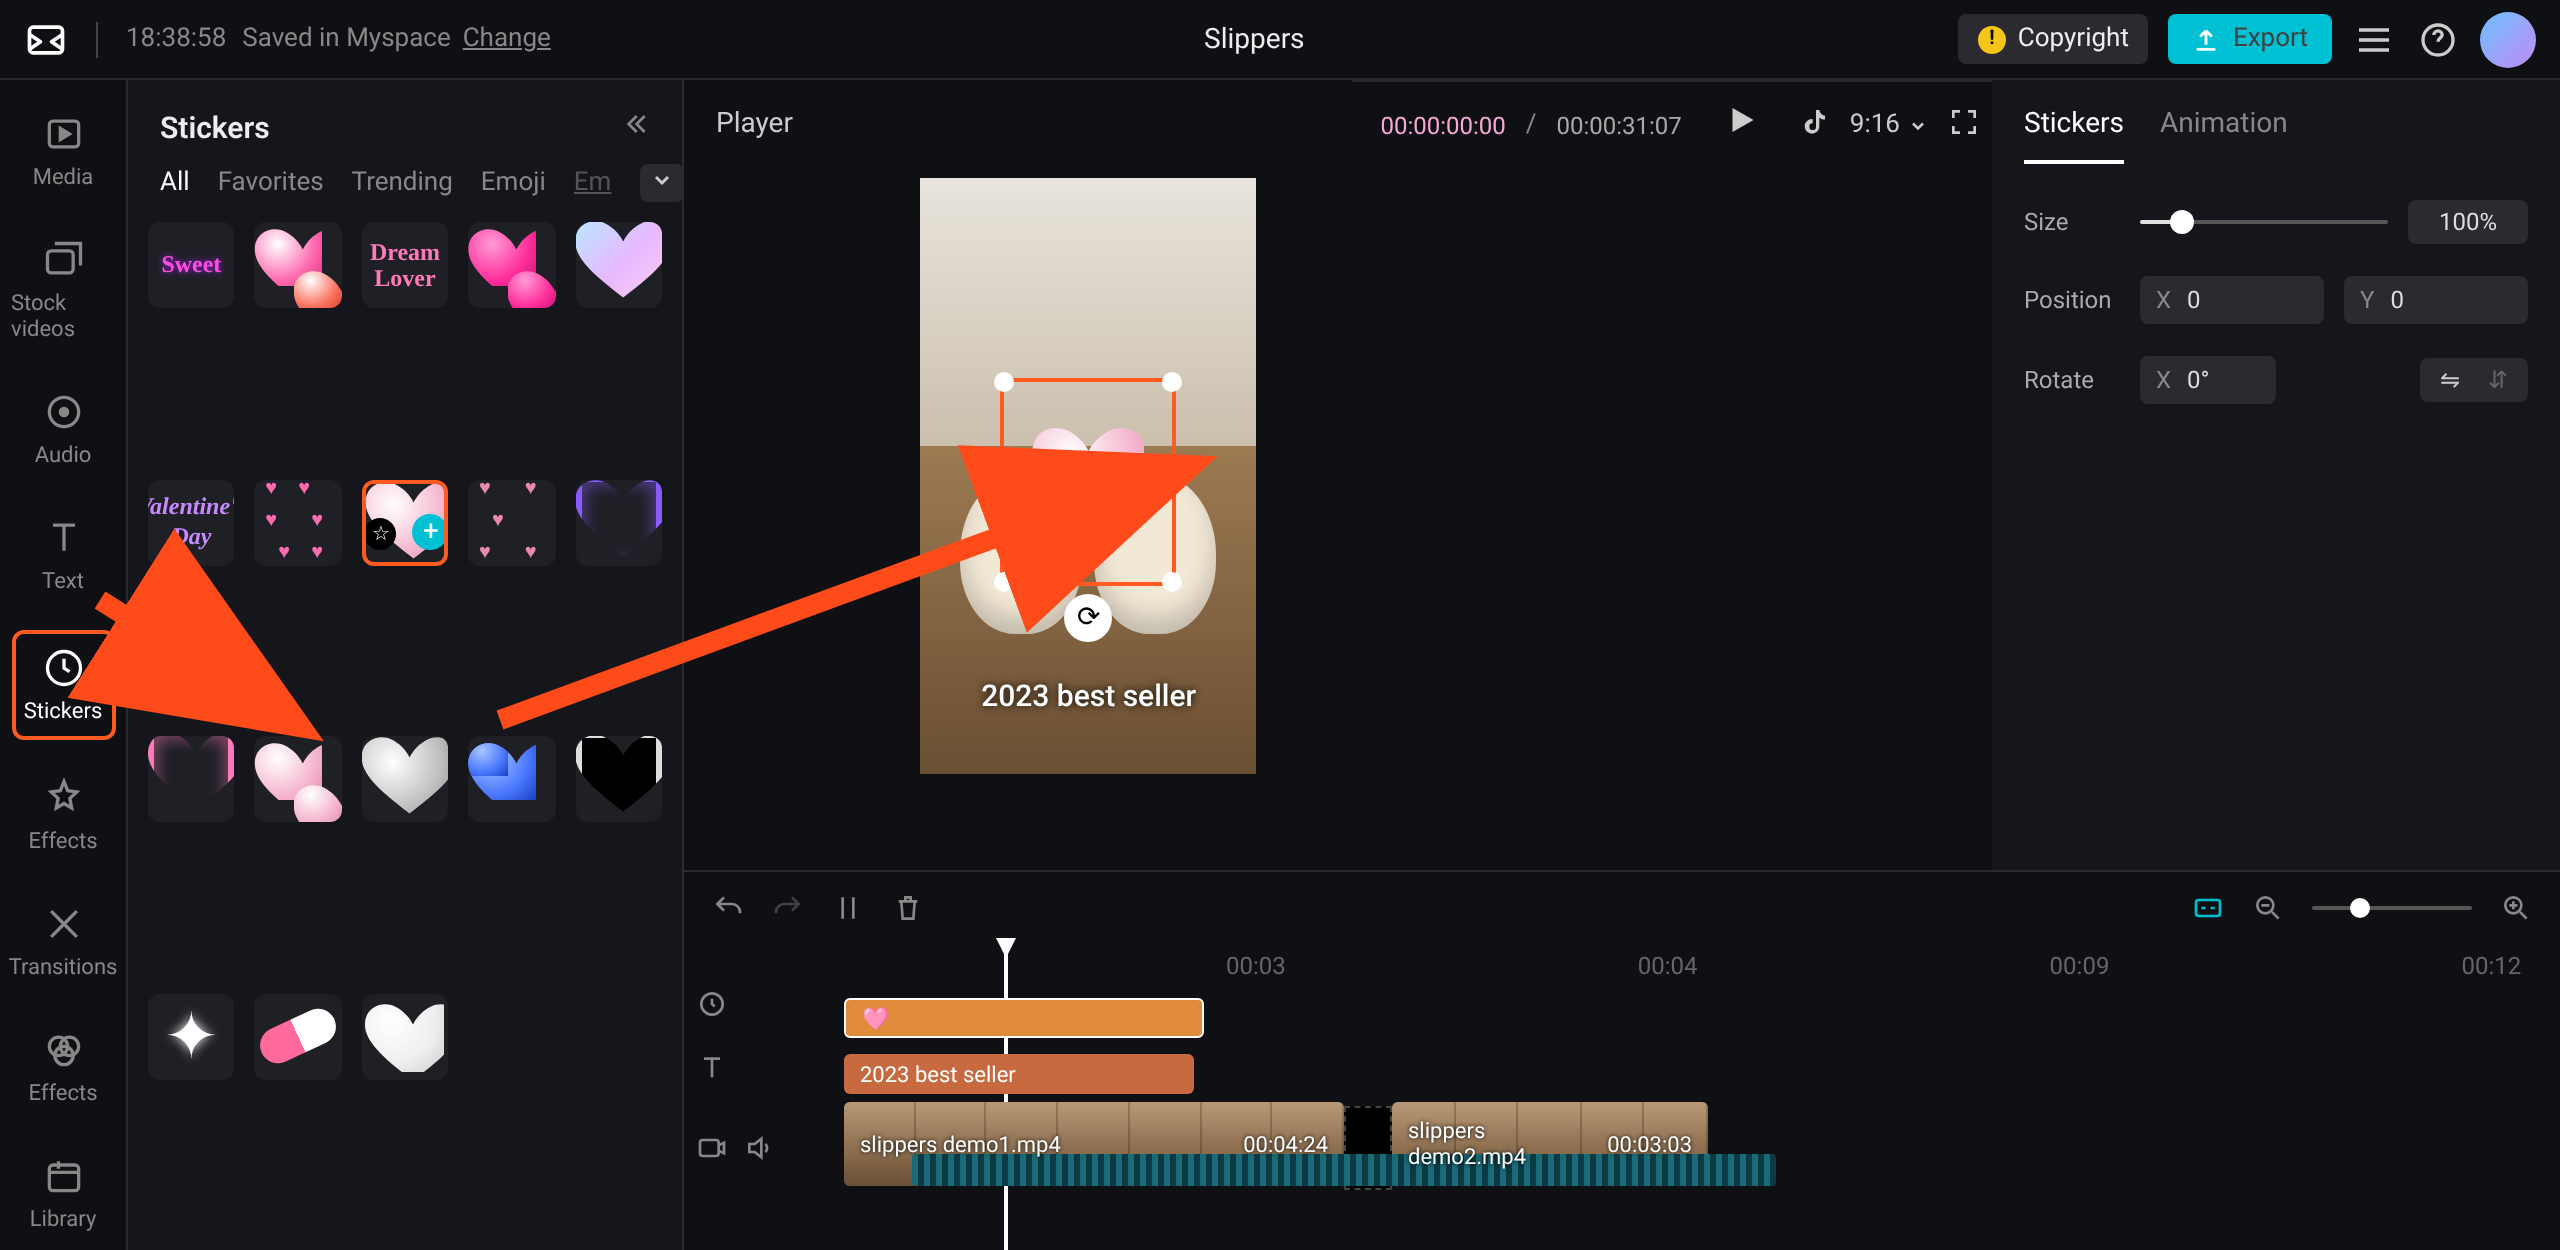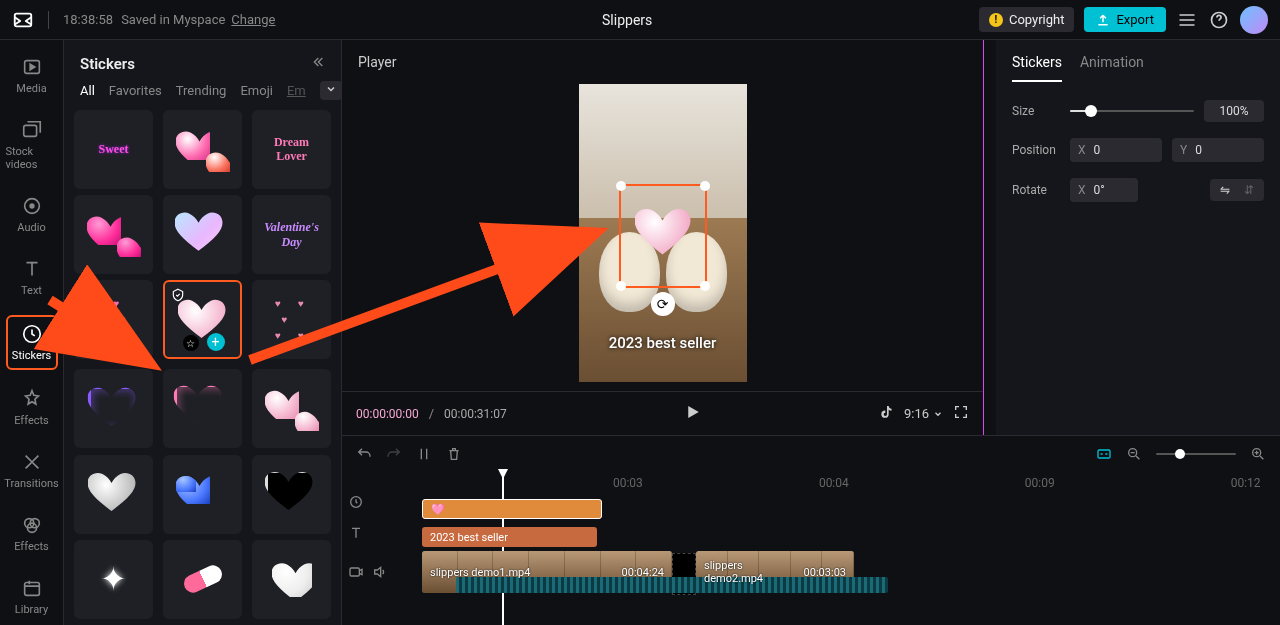--- a/index.html
+++ b/index.html
@@ -31,21 +31,21 @@
   .saved-in { color:#888; margin-right:6px; }
   .change-link { color:#888; text-decoration:underline; cursor:pointer; }
   .project-title { flex:1; text-align:center; color:#eee; font-size:14px; }
   .top-actions { display:flex; align-items:center; gap:10px; }
   .btn-copyright {
     background:#2a2a30; padding:5px 10px; border-radius:4px;
     display:flex; align-items:center; gap:6px; color:#eee; cursor:pointer;
   }
   .warn-dot { width:14px; height:14px; border-radius:50%; background:#f5c518; color:#000; font-size:10px; display:flex; align-items:center; justify-content:center; font-weight:bold;}
   .btn-export {
-    background:#00c1d4; color:#000000; padding:5px 12px; border-radius:4px;
+    background:#00c1d4; color:#404040; padding:5px 12px; border-radius:4px;
     display:flex; align-items:center; gap:6px; cursor:pointer;
   }
   .icon-btn-top { width:22px; height:22px; color:#ccc; cursor:pointer; display:flex; align-items:center; justify-content:center; }
   .avatar { width:28px; height:28px; border-radius:50%; background:linear-gradient(135deg,#6ec1ff,#c08af5); }
   
   .leftrail {
     position:absolute; top:40px; left:0; width:64px; bottom:0;
     background:#0f1014; border-right:1px solid #2a2a30;
     display:flex; flex-direction:column; align-items:center; padding-top:10px; gap:12px;
   }
@@ -62,38 +62,38 @@
   .panel-header { display:flex; align-items:center; justify-content:space-between; padding:14px 16px 8px; }
   .panel-title { font-size:15px; font-weight:600; color:#eee; }
   .collapse-btn { color:#888; cursor:pointer; }
   .tabs-row { display:flex; align-items:center; gap:14px; padding:0 16px 10px; color:#888; font-size:13px; }
   .tabs-row span { cursor:pointer; }
   .tabs-row .sel { color:#fff; }
   .tabs-more { margin-left:auto; background:#2a2a30; padding:2px 5px; border-radius:4px; color:#ccc; font-size:12px; cursor:pointer; }
   .tabs-cut { color:#555;text-decoration:underline; }
   .sticker-grid {
     flex:1; overflow-y:auto; padding:0 10px 10px;
-    display:grid; grid-template-columns:repeat(3, 1fr); gap:10px;
+    display:grid; grid-template-columns:repeat(5, 1fr); gap:10px;
   }
   .sticker-grid::-webkit-scrollbar { width:6px; }
   .sticker-grid::-webkit-scrollbar-thumb { background:#3a3a42; border-radius:3px; }
   .sticker-cell {
     aspect-ratio:1/1; background:#1f2026; border-radius:6px;
     display:flex; align-items:center; justify-content:center; position:relative; cursor:pointer;
     overflow:hidden;
   }
   .sticker-cell.selected { border:2px solid #ff5a1f; }
   .cell-badge { position:absolute; top:6px; left:6px; color:#fff; }
   .cell-star { position:absolute; bottom:6px; left:50%; transform:translateX(-20px); width:16px; height:16px; border-radius:50%; background:#000; display:flex; align-items:center; justify-content:center; font-size:10px; color:#fff;}
   .cell-add { position:absolute; bottom:6px; left:50%; transform:translateX(4px); width:18px; height:18px; border-radius:50%; background:#00c1d4; display:flex; align-items:center; justify-content:center; font-size:14px; color:#fff;}
   
   .main-area {
-    position:absolute; top:40px; left:342px; right:296px; height:395px;
-    background:#0f1014; border-right:1px solid #d946ef;
-    display:flex; flex-direction:column;
+    position:absolute; top:40px; left:342px; right:272px; height:395px;
+    background:#0f1014; border-right:4px solid #d946ef;
+    display:flex; 
   }
   .player-label { padding:14px 16px 4px; color:#ccc; font-size:14px; }
   .player-viewport { flex:1; display:flex; align-items:center; justify-content:center; }
   .video-frame {
     width:168px; height:298px; background:#7a5a3c; position:relative; overflow:hidden;
   }
   .vf-top { position:absolute; top:0; left:0; right:0; height:50%; background:linear-gradient(#e8e4dc,#c8bba8); }
   .vf-floor { position:absolute; bottom:0; left:0; right:0; height:55%; background:linear-gradient(#9c7a52,#6b4f33); }
   .vf-slippers { position:absolute; bottom:70px; left:20px; right:20px; height:80px; display:flex; gap:6px; }
   .vf-slipper { flex:1; background:#f2e8d6; border-radius:50% 50% 45% 45%; box-shadow: inset 0 -8px 12px rgba(0,0,0,.2);}

